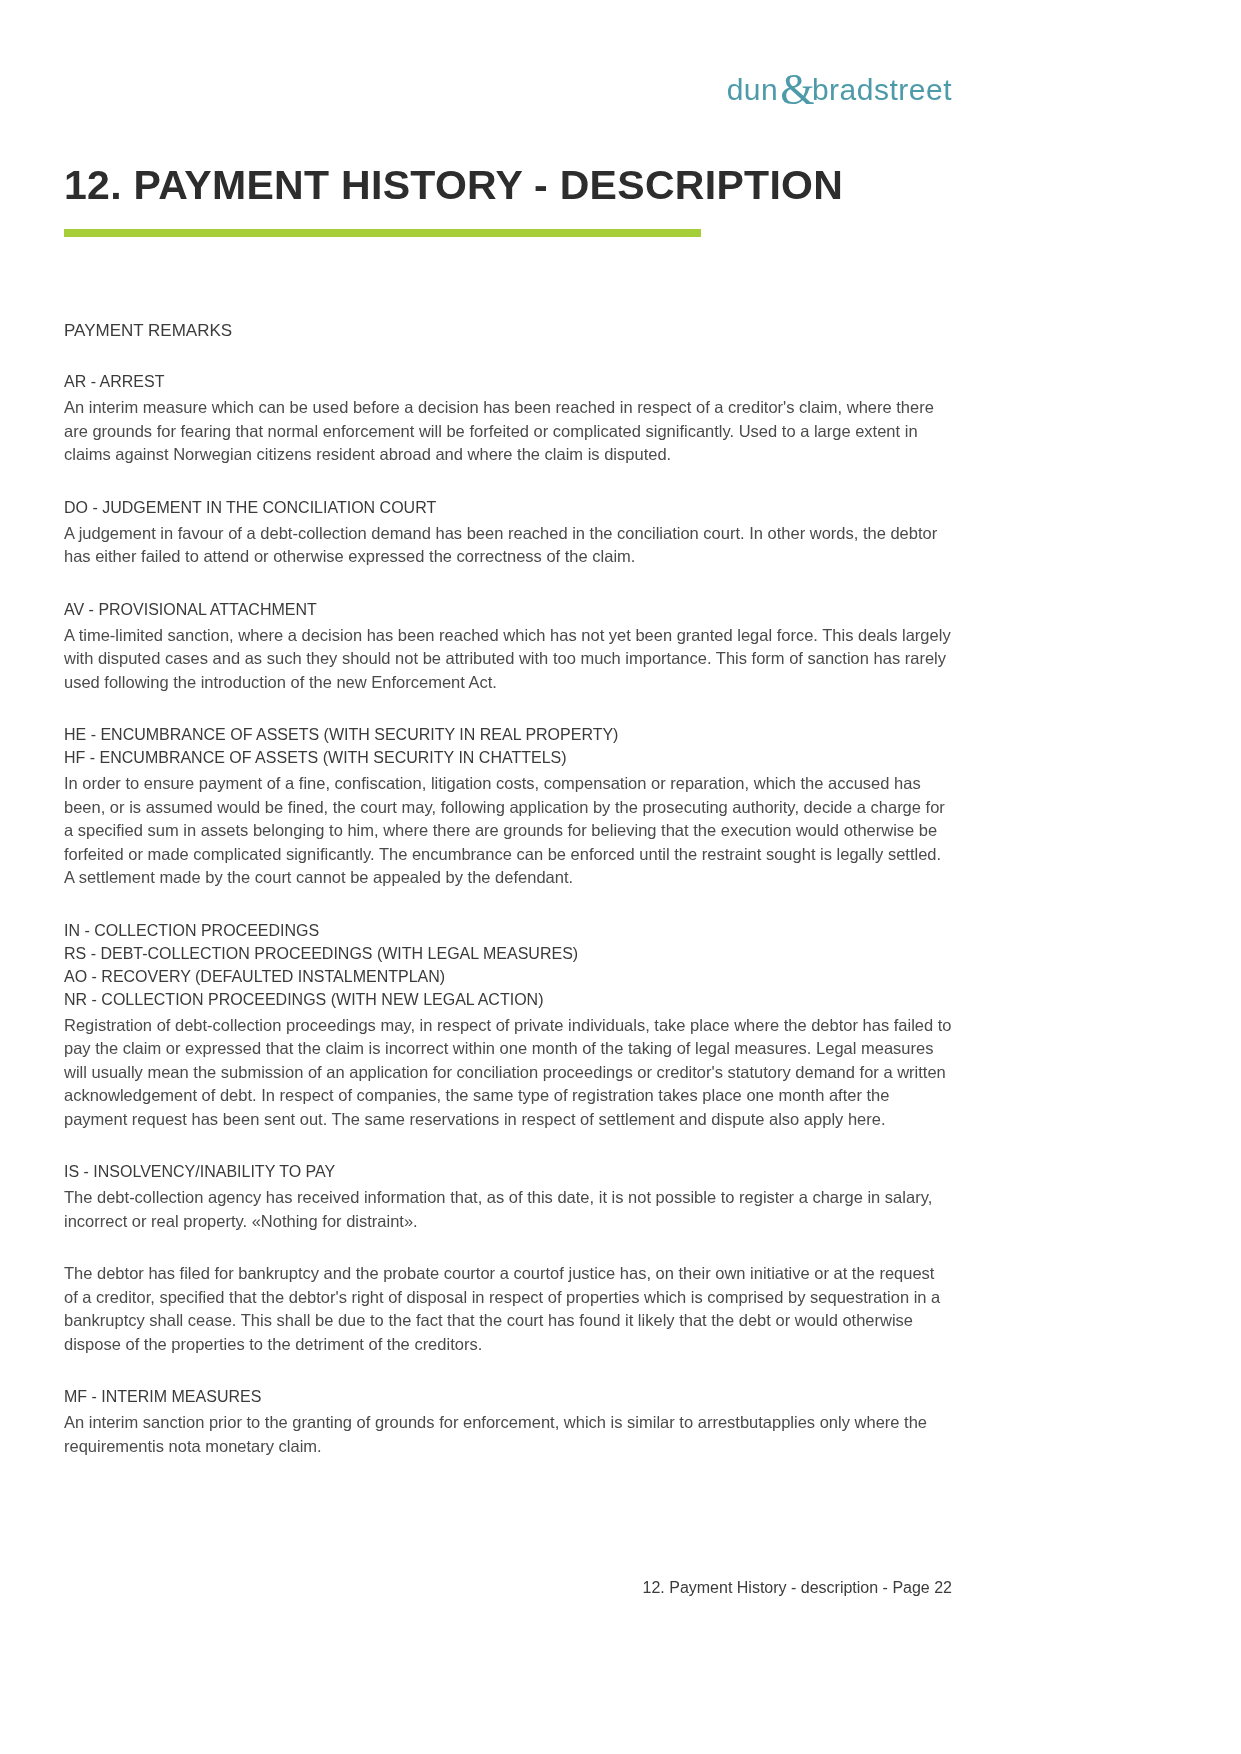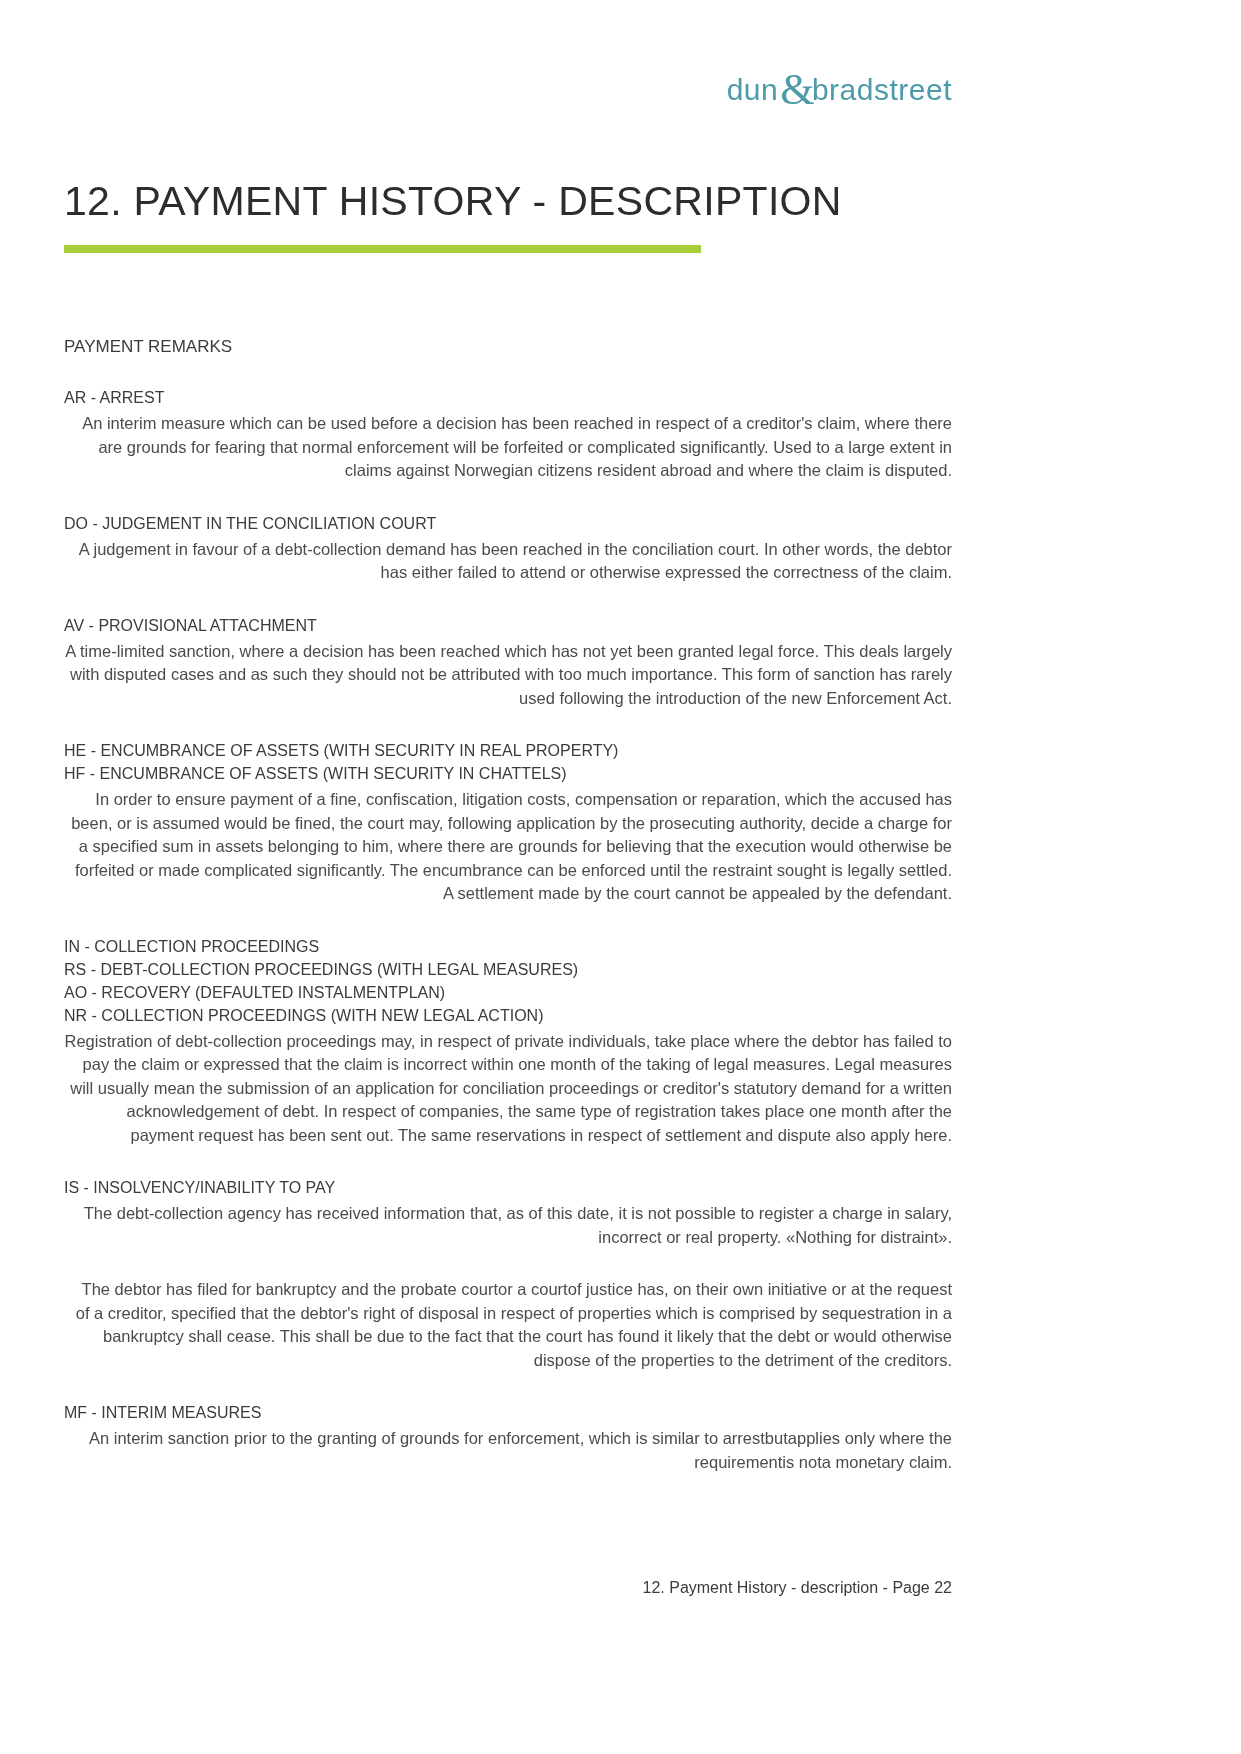--- a/index.html
+++ b/index.html
@@ -36,23 +36,23 @@
   .logo .amp {
     font-size: 44px;
     font-weight: 400;
     margin: 0 -3px 0 2px;
     vertical-align: -4px;
     font-family: "Liberation Serif", serif;
   }
 
   
   .page-title {
-    margin-top: 68px;
+    margin-top: 52px;
     font-size: 41px;
-    font-weight: 400;
+    font-weight: 700;
     color: #2d2d2d;
     letter-spacing: 0.3px;
   }
   .title-underline {
     margin-top: 20px;
     width: 637px;
     height: 8px;
     background: #a6ce38;
   }
 
@@ -70,21 +70,20 @@
     font-weight: 400;
     color: #3b3b3b;
     line-height: 23px;
   }
   .sec-body {
     margin-top: 3px;
     font-size: 16.5px;
     font-weight: 400;
     color: #4b4b4b;
     line-height: 23.5px;
-    text-align: right;
   }
 
   
   .footer {
     position: absolute;
     top: 1579px;
     right: 289px;
     font-size: 16px;
     color: #3b3b3b;
   }

